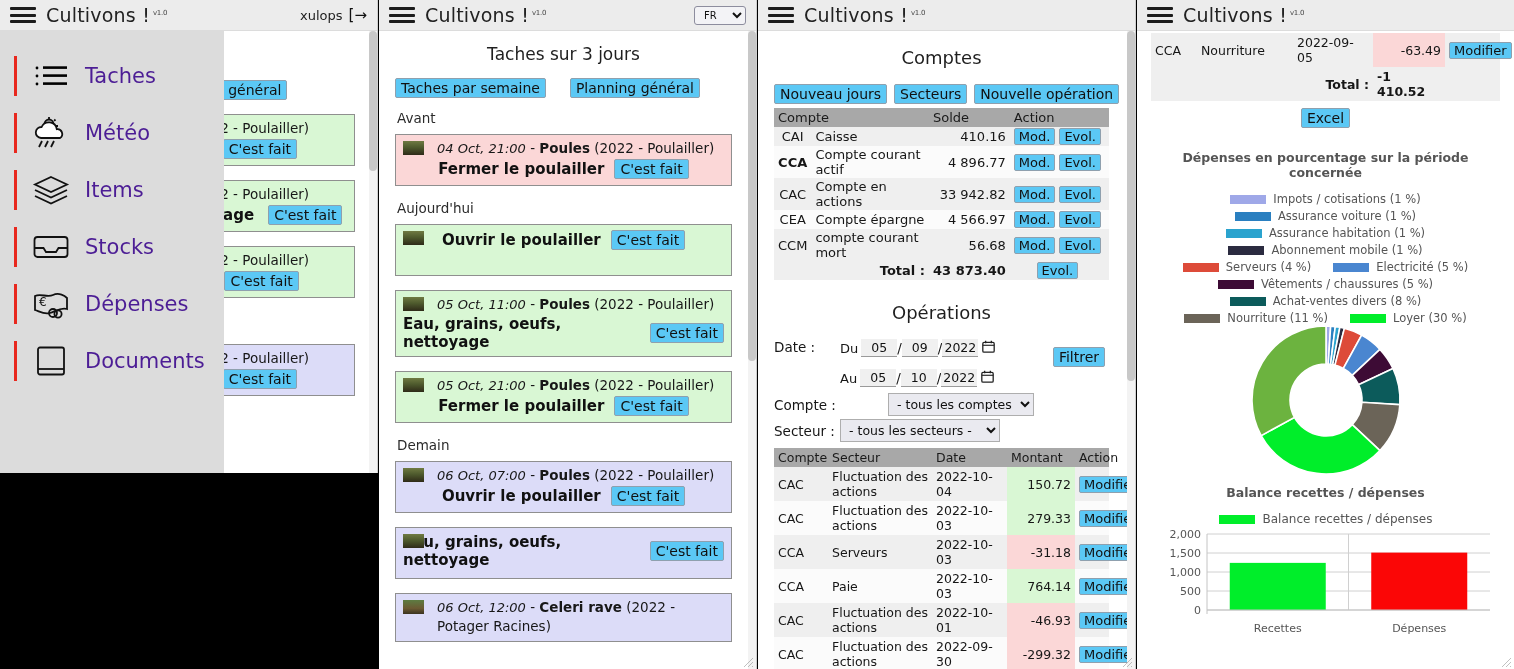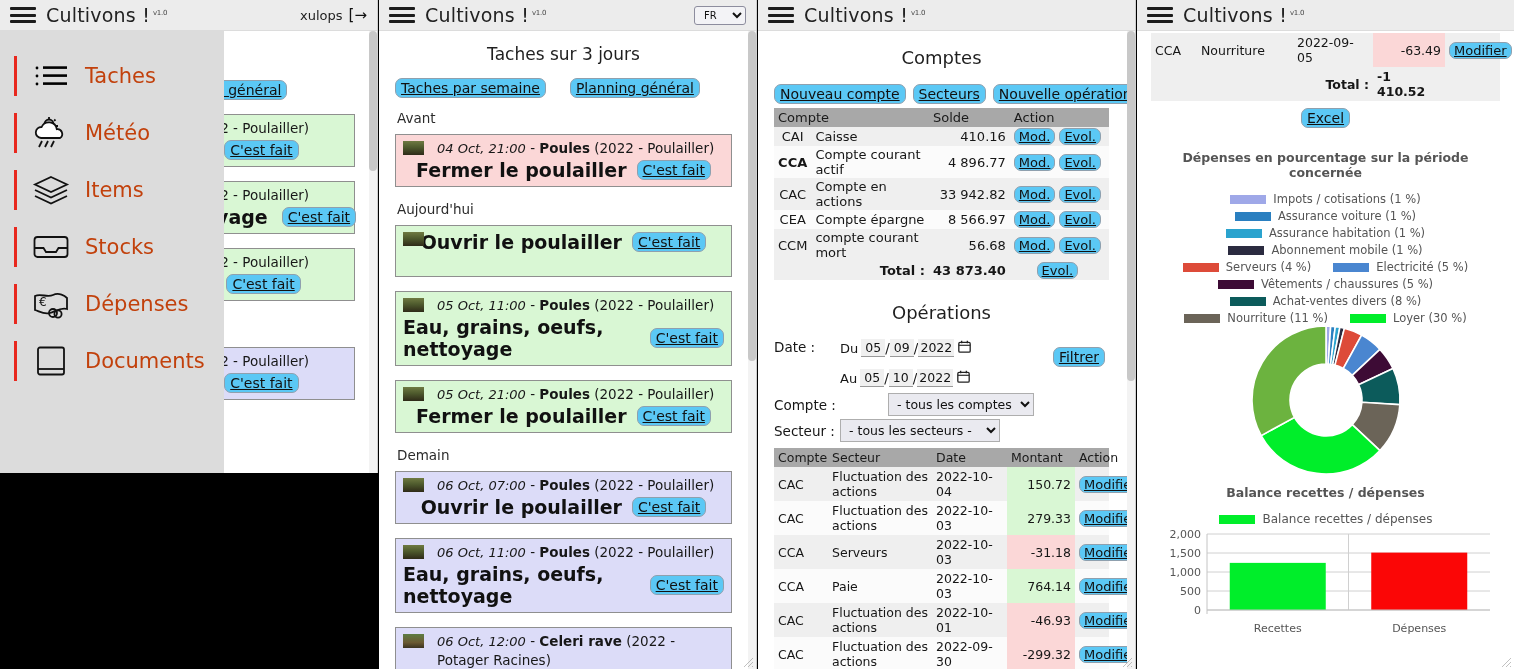--- a/index.html
+++ b/index.html
@@ -50,52 +50,52 @@
   
   #win1 { left: 0; width: 378px; height: 473px; }
   #win1 .wbody { background: #fff; }
   .drawer {
     position: absolute; top: 0; left: 0; width: 224px; bottom: 0;
     background: #dcdcdc; z-index: 5; padding-top: 16px;
   }
   .nav-item { display: flex; align-items: center; height: 57px; padding-left: 14px; cursor: pointer; }
   .nav-bar { width: 3px; height: 40px; background: #e8281e; margin-right: 14px; flex: 0 0 auto; }
   .nav-ic { width: 40px; height: 40px; flex: 0 0 auto; display: flex; align-items: center; justify-content: center; }
-  .nav-lbl { font-size: 21px; color: #c2410c; margin-left: 14px; white-space: nowrap; }
+  .nav-lbl { font-size: 21px; color: #4c1d95; margin-left: 14px; white-space: nowrap; }
 
   .p1content { position: absolute; left: 0; top: 0; right: 8px; padding: 10px 14px 0 14px; }
   .p1title { text-align: center; font-size: 18px; color: #1f1f1f; margin: 4px 0 14px 0; }
   .btnrow { display: flex; gap: 24px; margin-bottom: 14px; padding-left: 28px;}
 
   
   .bluebtn {
     background: #5bc8f5; border: 1px solid #8fa0ae; color: #111;
     font-size: 14px; padding: 1px 5px; cursor: pointer; white-space: nowrap;
-    font-family: "DejaVu Sans", sans-serif; border-radius: 7px; text-decoration: underline;
+    font-family: "DejaVu Sans", sans-serif; border-radius: 2px;
   }
   .bluebtn.sm { font-size: 13px; padding: 0 4px; }
 
   .task {
     border: 1px solid #8f8f8f; margin-bottom: 14px; padding: 4px 7px 5px 7px;
     position: relative; min-height: 52px;
   }
   .task.past { background: #fbd7d7; }
   .task.today { background: #d9f7d4; }
   .task.future { background: #dcdcf8; }
   .task .line1 { font-size: 13.5px; color: #171717; white-space: nowrap; line-height: 19px; padding-left: 34px; }
   .task .thumb {
     position: absolute; left: 7px; top: 6px; width: 21px; height: 14px;
     background: linear-gradient(180deg,#6f7a42 0%, #4e5a2d 45%, #2e2a18 100%);
     border: 0;
   }
   .task .thumb.veg { background: linear-gradient(180deg,#5d7c42 0%, #6b5a33 60%, #3b3320 100%); }
   .task .when { font-style: italic; font-size: 13px; }
   .task .who { font-weight: bold; }
   .task .line2 { display: flex; align-items: center; justify-content: center; gap: 10px; margin-top: 1px; }
-  .task .act { font-weight: bold; font-size: 19px; color: #111; }
+  .task .act { font-weight: bold; font-size: 15px; color: #111; }
   .daylbl { font-size: 13.5px; color: #2b2b2b; margin: 0 0 8px 2px; }
 
   
   #win2 { left: 379px; width: 378px; height: 669px; }
   #win2 .inner { padding: 10px 16px 0 16px; }
   #win2 .p2title { text-align: center; font-size: 17px; color: #1f1f1f; margin: 3px 0 14px 0; }
   #win2 .btnrow2 { display: flex; gap: 24px; margin-bottom: 12px; }
 
   
   #win3 { left: 758px; width: 378px; height: 669px; }
@@ -114,21 +114,21 @@
   .c-code.b { font-weight: bold; }
   .c-solde { text-align: right; white-space: nowrap; }
   .c-act { width: 84px; white-space: nowrap; }
   .c-act .bluebtn { margin-right: 4px; }
   .totrow td { background: #efefef !important; font-weight: bold; }
   .totrow .lbl { text-align: right; }
 
   .filterbox { margin-top: 2px; }
   .frow { display: flex; align-items: center; margin-bottom: 3px; font-size: 13.5px; color: #161616; }
   .flab { width: 66px; flex: 0 0 auto; }
-  .dfield { border: 0; border-bottom: 1px solid #9a9a9a; background: #f0f0f0; width: 24px;
+  .dfield { border: 0; border-bottom: 1px solid #9a9a9a; background: #f0f0f0; width: 36px;
     font-size: 12.5px; text-align: center; font-family: "DejaVu Sans", sans-serif; color:#111; }
   .dfield.yr { width: 36px; }
   .dlabel { font-size: 13px; margin-right: 3px; }
   .calicon { margin-left: 4px; font-size: 13px; color: #222; }
   .selbox {
     font-size: 12.5px; border: 1px solid #aeaeae; background: #eaeaf0; color: #111;
     padding: 2px 4px; width: 146px; font-family: "DejaVu Sans", sans-serif;
   }
 
   table.ops { width: 100%; border-collapse: collapse; font-size: 12.5px; table-layout: fixed; }
@@ -354,21 +354,20 @@
             <div class="task future">
               <span class="thumb"></span>
               <div class="line1"><span class="when">06 Oct, 07:00</span> <span>-</span> <span class="who">Poules</span> <span>(2022 - Poulailler)</span></div>
               <div class="line2">
                 <span class="act">Ouvrir le poulailler</span>
                 <button class="bluebtn">C'est fait</button>
               </div>
             </div>
             <div class="task future">
               <span class="thumb"></span>
-              <div class="line1"><span class="when">06 Oct, 11:00</span> <span>-</span> <span class="who">Poules</span> <span>(2022 - Poulailler)</span></div>
               <div class="line2">
                 <span class="act">Eau, grains, oeufs, nettoyage</span>
                 <button class="bluebtn">C'est fait</button>
               </div>
             </div>
             <div class="task future" style="min-height: 26px;">
               <span class="thumb veg"></span>
               <div class="line1" style="white-space: normal;"><span class="when">06 Oct, 12:00</span> <span>-</span> <span class="who">Celeri rave</span> <span>(2022 - Potager Racines)</span></div>
             </div>
           </div>
@@ -390,21 +389,21 @@
           <i></i>
         </div>
       <div class="apptitle">
         <span>Cultivons !</span><span class="ver">v1.0</span>
       </div>
     </div>
     <div class="wbody">
       <div class="inner" style="padding-right:26px;">
         <div class="sect-h">Comptes</div>
         <div class="btnrow3" id="p3toolbar">
-            <button class="bluebtn">Nouveau compte</button>
+            <button class="bluebtn">Nouveau jours</button>
             <button class="bluebtn">Secteurs</button>
             <button class="bluebtn">Nouvelle opération</button>
           </div>
 
         <table class="grid">
           <thead>
               <tr id="acc-head">
                 <th colspan="2">Compte</th>
                 <th>Solde</th>
                 <th>Action</th>
@@ -425,21 +424,21 @@
               </tr>
               <tr>
                 <td class="c-code">CAC</td>
                 <td>Compte en actions</td>
                 <td class="c-solde">33 942.82</td>
                 <td class="c-act"><button class="bluebtn sm">Mod.</button><button class="bluebtn sm">Evol.</button></td>
               </tr>
               <tr>
                 <td class="c-code">CEA</td>
                 <td>Compte épargne</td>
-                <td class="c-solde">8 566.97</td>
+                <td class="c-solde">4 566.97</td>
                 <td class="c-act"><button class="bluebtn sm">Mod.</button><button class="bluebtn sm">Evol.</button></td>
               </tr>
               <tr>
                 <td class="c-code">CCM</td>
                 <td>compte courant mort</td>
                 <td class="c-solde">56.68</td>
                 <td class="c-act"><button class="bluebtn sm">Mod.</button><button class="bluebtn sm">Evol.</button></td>
               </tr>
               <tr class="totrow">
                 <td colspan="2" class="lbl">Total :</td>

